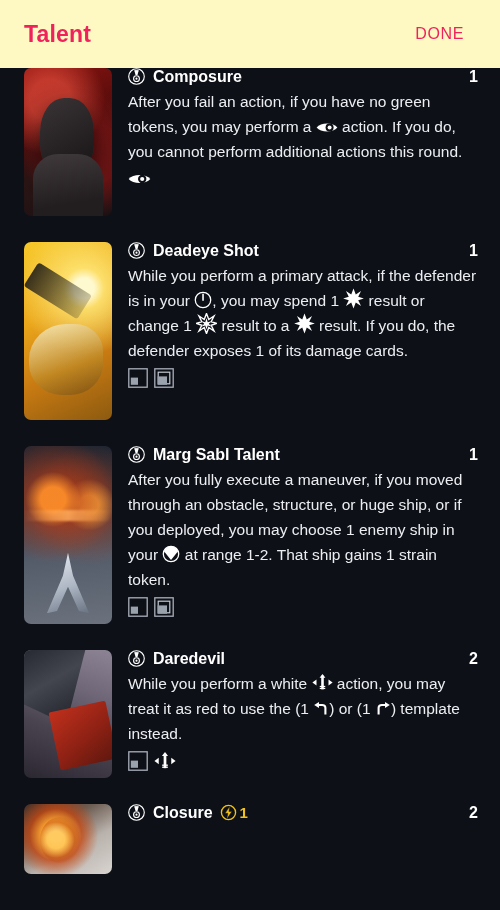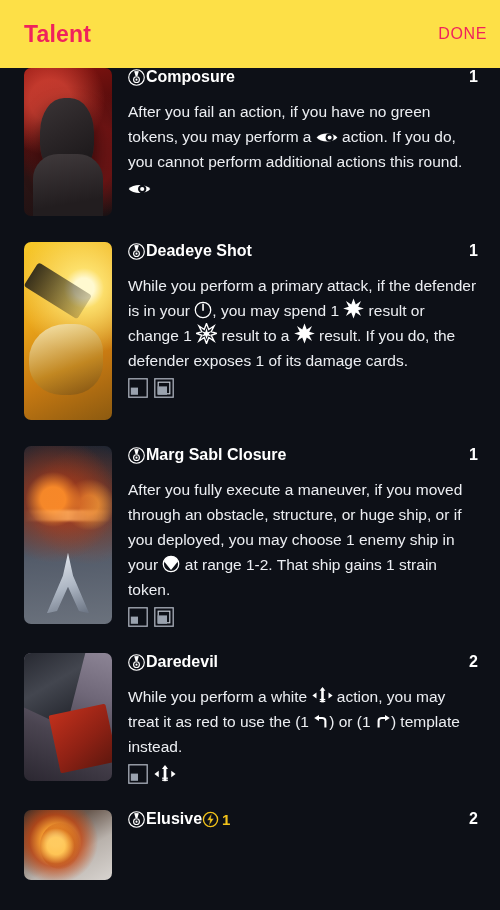--- a/index.html
+++ b/index.html
@@ -17,22 +17,22 @@
     background: #0d1017;
     overflow: hidden;
   }
 
   
   .header {
     height: 68px;
     display: flex;
     align-items: center;
     justify-content: space-between;
-    padding: 0 13px 0 24px;
-    background: #fde047;
+    padding: 0 36px 0 24px;
+    background: #fef9c3;
   }
   .header-title {
     font-size: 23px;
     font-weight: bold;
     color: #f0225c;
     letter-spacing: 0.2px;
   }
   .header-done {
     font-size: 16px;
     font-weight: normal;
@@ -159,21 +159,22 @@
   }
 
   
   .card-body {
     flex: 1 1 auto;
     min-width: 0;
     padding-top: 0px;
   }
   .card-head {
     display: flex;
-    align-items: center;
+    align-items: flex-start;
+    gap: 7px;
   }
   .card-title {
     font-size: 16px;
     font-weight: bold;
     color: #ffffff;
     white-space: nowrap;
   }
   .card-cost {
     margin-left: auto;
     font-size: 16px;
@@ -183,21 +184,21 @@
   }
   .card-charge {
     font-size: 15px;
     font-weight: bold;
     color: #f2c21a;
     display: inline-flex;
     align-items: center;
     gap: 3px;
   }
   .card-text {
-    margin-top: 13px;
+    margin-top: 3px;
     font-size: 15.5px;
     line-height: 25px;
     color: #eceef2;
   }
   .card-icons {
     margin-top: 5px;
     display: flex;
     align-items: center;
     gap: 6px;
     height: 20px;
@@ -311,21 +312,21 @@
           <div class="card-head">
             <span class="ico ico-tal">
               <svg width="17" height="17" viewBox="0 0 24 24">
         <circle cx="12" cy="12" r="11" fill="none" stroke="#fff" stroke-width="1.6"></circle>
         <path d="M9 3.5 L10.6 10 L13.4 10 L15 3.5 Z" fill="#fff"></path>
         <rect x="9.2" y="3.2" width="5.6" height="1.5" fill="#fff"></rect>
         <circle cx="12" cy="15" r="4.1" fill="none" stroke="#fff" stroke-width="1.6"></circle>
         <circle cx="12" cy="15" r="1.5" fill="#fff"></circle>
       </svg>
             </span>
-            <span class="card-title">Marg Sabl Closure</span>
+            <span class="card-title">Marg Sabl Talent</span>
             <span class="card-cost">1</span>
           </div>
           <div class="card-text">After you fully execute a maneuver, if you moved through an obstacle, structure, or huge ship, or if you deployed, you may choose 1 enemy ship in your <span class="ico"><svg width="18" height="18" viewBox="0 0 24 24">
         <circle cx="12" cy="12" r="10.3" fill="none" stroke="#fff" stroke-width="1.7"></circle>
         <path d="M2.6 8.2 A10.3 10.3 0 0 1 21.4 8.2 L12 20 Z" fill="#fff"></path>
       </svg></span> at range 1-2. That ship gains 1 strain token.</div>
           <div class="card-icons">
             <span class="ico">
               <svg width="20" height="20" viewBox="0 0 20 20">
         <rect x="0.8" y="0.8" width="18.4" height="18.4" fill="none" stroke="#aab0bb" stroke-width="1.3"></rect>
@@ -404,21 +405,21 @@
           <div class="card-head">
             <span class="ico ico-tal">
               <svg width="17" height="17" viewBox="0 0 24 24">
         <circle cx="12" cy="12" r="11" fill="none" stroke="#fff" stroke-width="1.6"></circle>
         <path d="M9 3.5 L10.6 10 L13.4 10 L15 3.5 Z" fill="#fff"></path>
         <rect x="9.2" y="3.2" width="5.6" height="1.5" fill="#fff"></rect>
         <circle cx="12" cy="15" r="4.1" fill="none" stroke="#fff" stroke-width="1.6"></circle>
         <circle cx="12" cy="15" r="1.5" fill="#fff"></circle>
       </svg>
             </span>
-            <span class="card-title">Elusive</span>
+            <span class="card-title">Closure</span>
             <span class="card-charge">
               <span class="ico">
                 <svg width="17" height="17" viewBox="0 0 24 24">
         <circle cx="12" cy="12" r="10" fill="none" stroke="#f2c21a" stroke-width="1.9"></circle>
         <path d="M13.8 3.2 L7.2 13.2 L11.2 13.2 L9.6 21.2 L16.8 10.6 L12.6 10.6 Z" fill="#f2c21a" stroke="#0d1017" stroke-width="0.6"></path>
       </svg>
               </span>
               <span>1</span>
             </span>
             <span class="card-cost">2</span>

